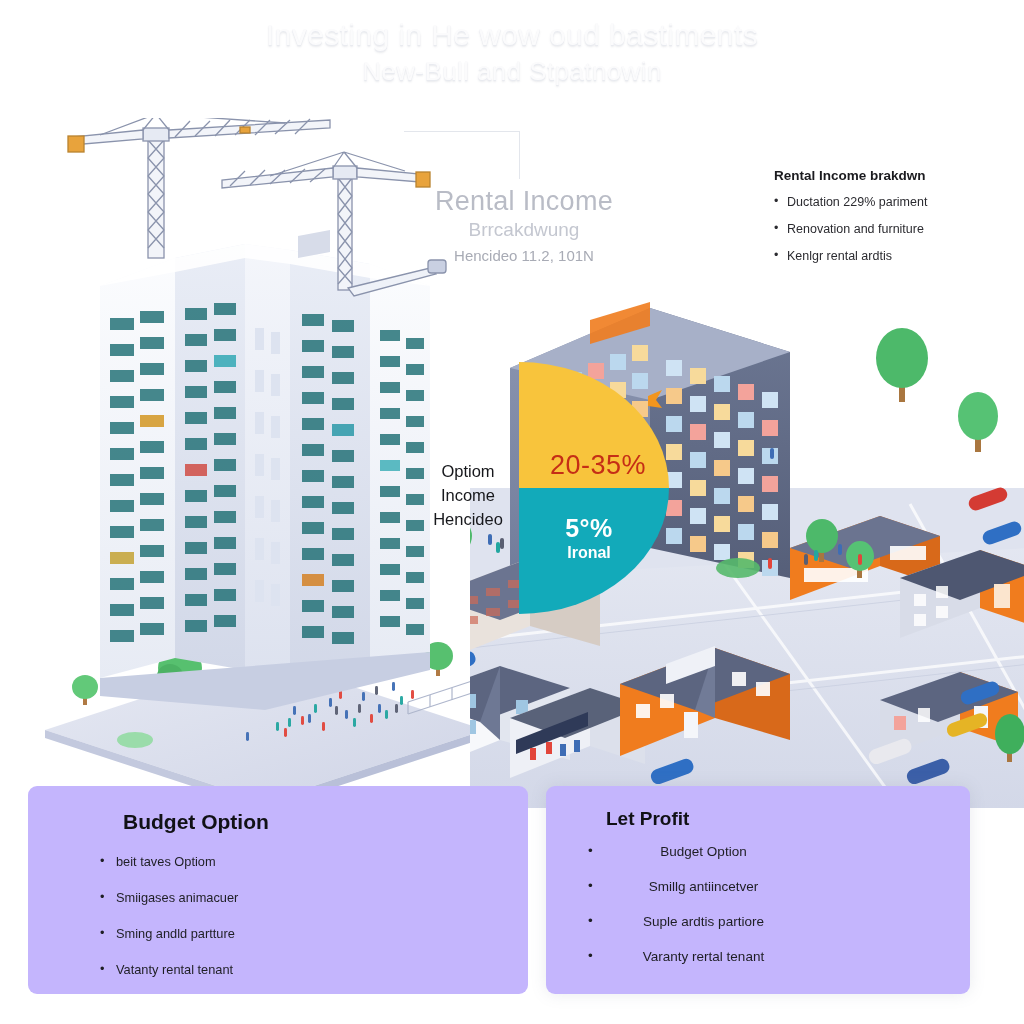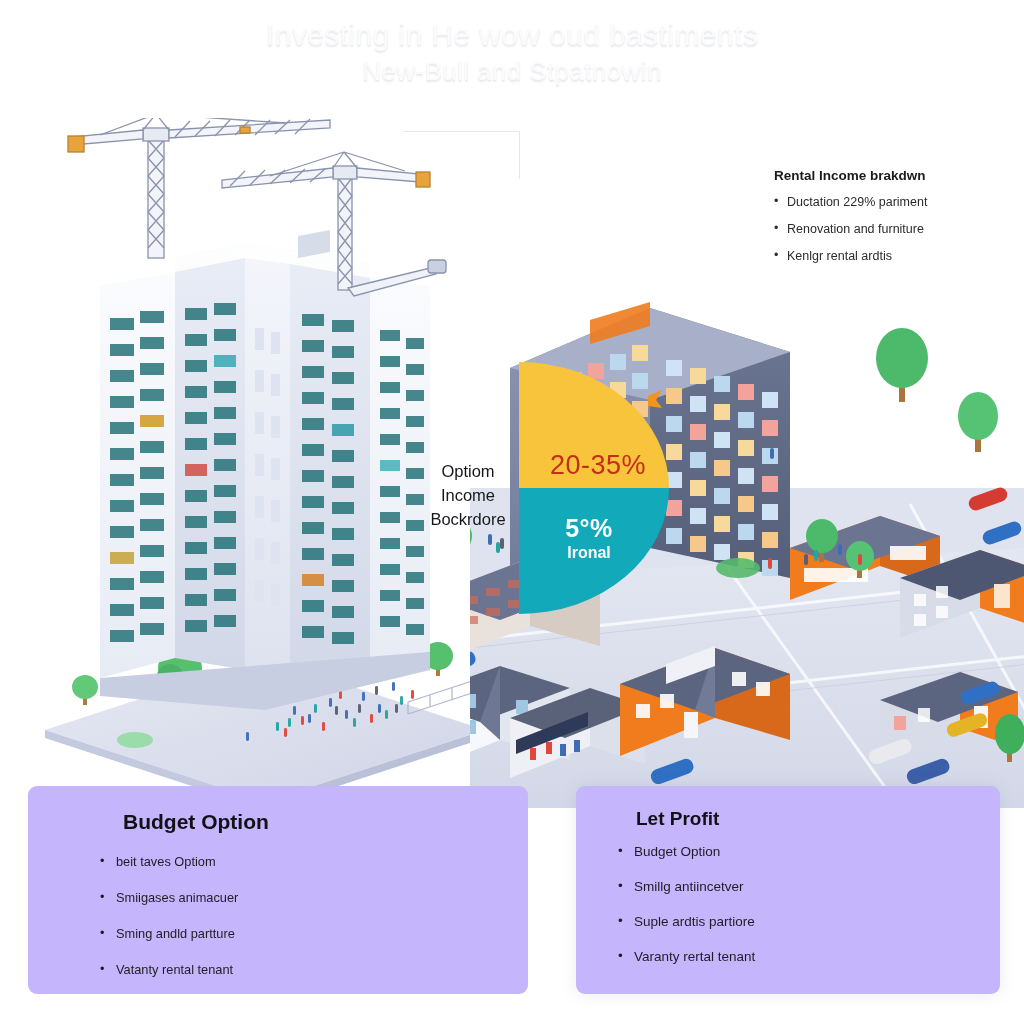--- a/index.html
+++ b/index.html
@@ -42,22 +42,22 @@
                font-size:27px;font-weight:normal;color:#C52E16;letter-spacing:.5px;}
   .pie-lbl-bot{position:absolute;left:10px;top:152px;width:120px;text-align:center;color:#ffffff;}
   .pie-lbl-bot .pv{font-size:25px;font-weight:bold;letter-spacing:.5px;}
   .pie-lbl-bot .pn{font-size:16px;font-weight:bold;margin-top:1px;}
   .pie-side{position:absolute;left:418px;top:460px;width:100px;text-align:center;z-index:35;}
   .pie-side div{font-size:16.5px;color:#17181c;line-height:1.45;}
 
   
   .card{position:absolute;background:#c4b5fd;border-radius:9px;z-index:45;}
   .card-l{left:28px;top:786px;width:500px;height:208px;}
-  .card-r{left:576px;top:786px;width:424px;height:208px;
-          box-shadow:0 0 16px rgba(120,128,150,.16);}
+  .card-r{left:546px;top:786px;width:424px;height:208px;
+          box-shadow:0 0 16px rgba(120,128,150,.16);text-align:center;}
   .card h3{margin:0;font-weight:bold;color:#111116;}
   .card-l h3{position:absolute;left:95px;top:24px;font-size:21px;}
   .card-r h3{position:absolute;left:60px;top:22px;font-size:19px;}
   .blist{position:absolute;}
   .card-l .blist{left:72px;top:68px;width:215px;}
   .card-r .blist{left:42px;top:58px;width:215px;}
   .bitem{position:relative;padding-left:16px;color:#1e1e24;font-size:12.8px;margin-bottom:21px;}
   .card-r .bitem{font-size:13.5px;margin-bottom:20px;}
   .bitem .dot{position:absolute;left:0;top:-1px;}
 
@@ -677,41 +677,46 @@
   </svg>
 
   <div class="title-wrap">
     <div class="title-l1">Investing in He wow oud bastiments</div>
     <div class="title-l2">New-Bull and Stpatnowin</div>
   </div>
 
   <div class="rule-h"></div>
   <div class="rule-v"></div>
 
+  <div class="pie-head">
+    <div class="h1">Rental Income</div>
+    <div class="h2">Brrcakdwung</div>
+    <div class="h3">Hencideo 11.2, 101N</div>
+  </div>
 
   <div class="rblock">
     <div class="rtitle">Rental Income brakdwn</div>
     <div class="ritem">
       <span class="dot">•</span>
       <span>Ductation 229% pariment</span>
     </div>
     <div class="ritem">
       <span class="dot">•</span>
       <span>Renovation and furniture</span>
     </div>
     <div class="ritem">
       <span class="dot">•</span>
       <span>Kenlgr rental ardtis</span>
     </div>
   </div>
 
   <div class="pie-side">
     <div>Optiom</div>
     <div>Income</div>
-    <div>Bockrdore</div>
+    <div>Hencideo</div>
   </div>
 
   <div class="pie">
     <div class="pie-half">
       <div class="pie-top"></div>
       <div class="pie-bot"></div>
     </div>
     <div class="pie-lbl-top">20-35%</div>
     <div class="pie-lbl-bot">
       <div class="pv">5°%</div>

